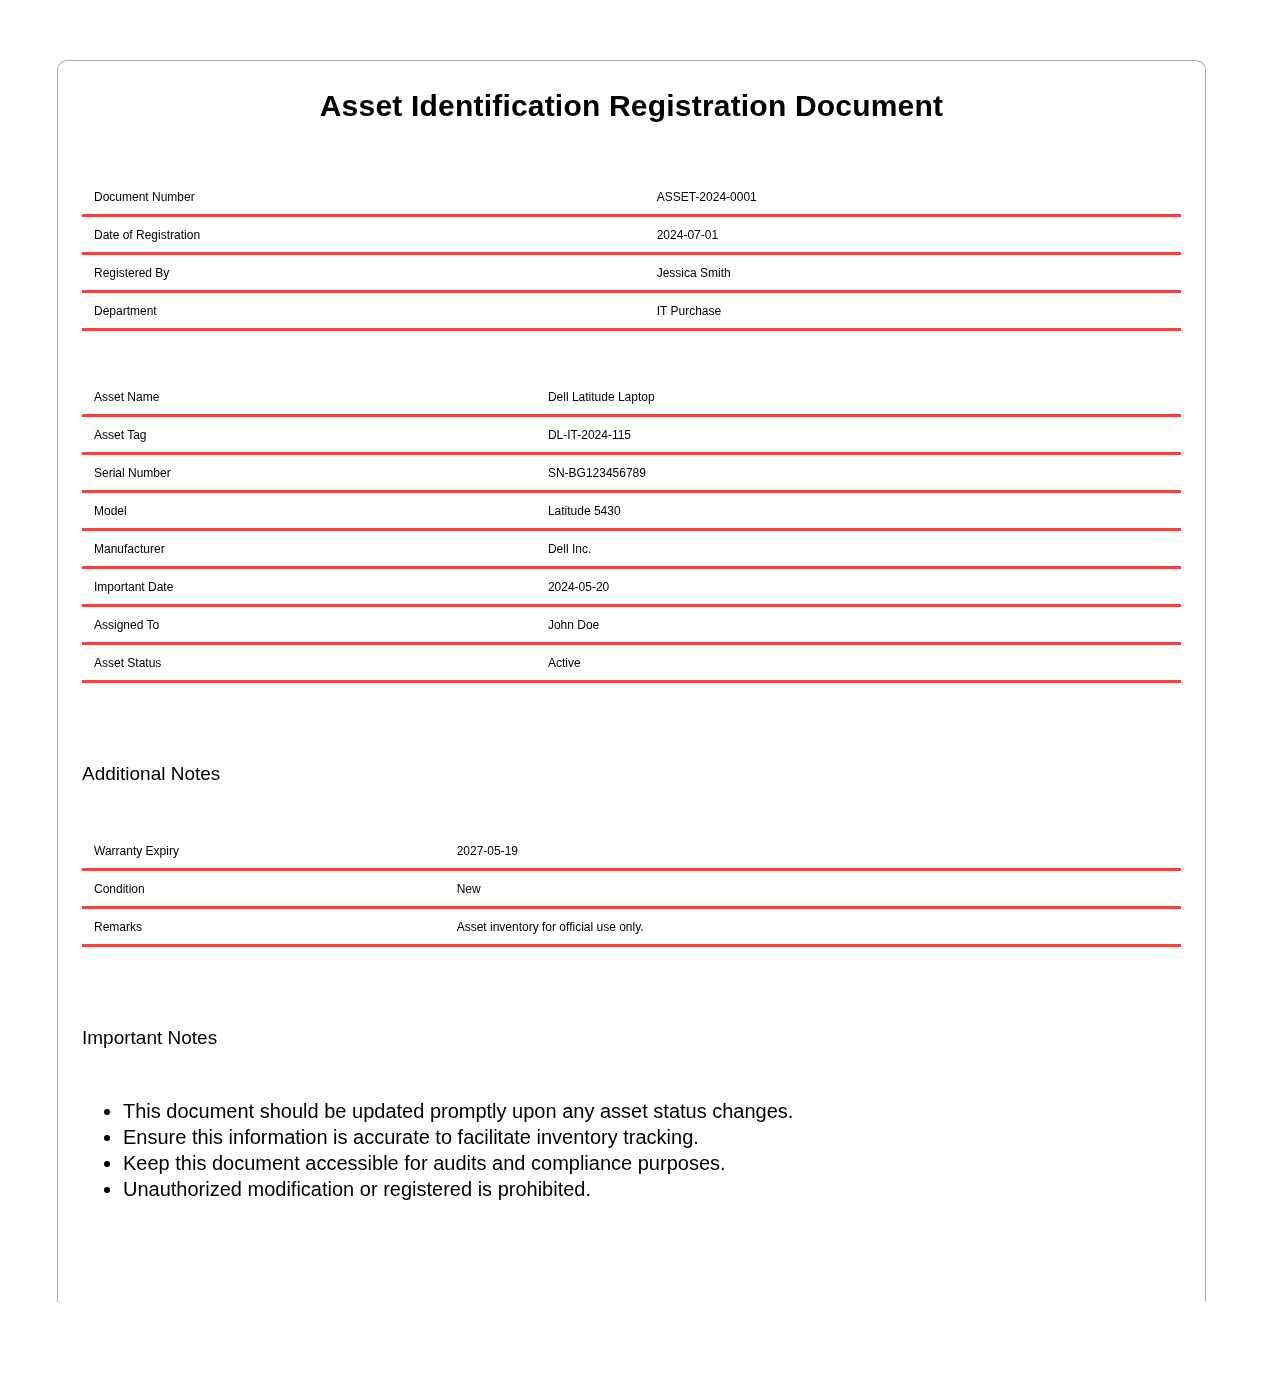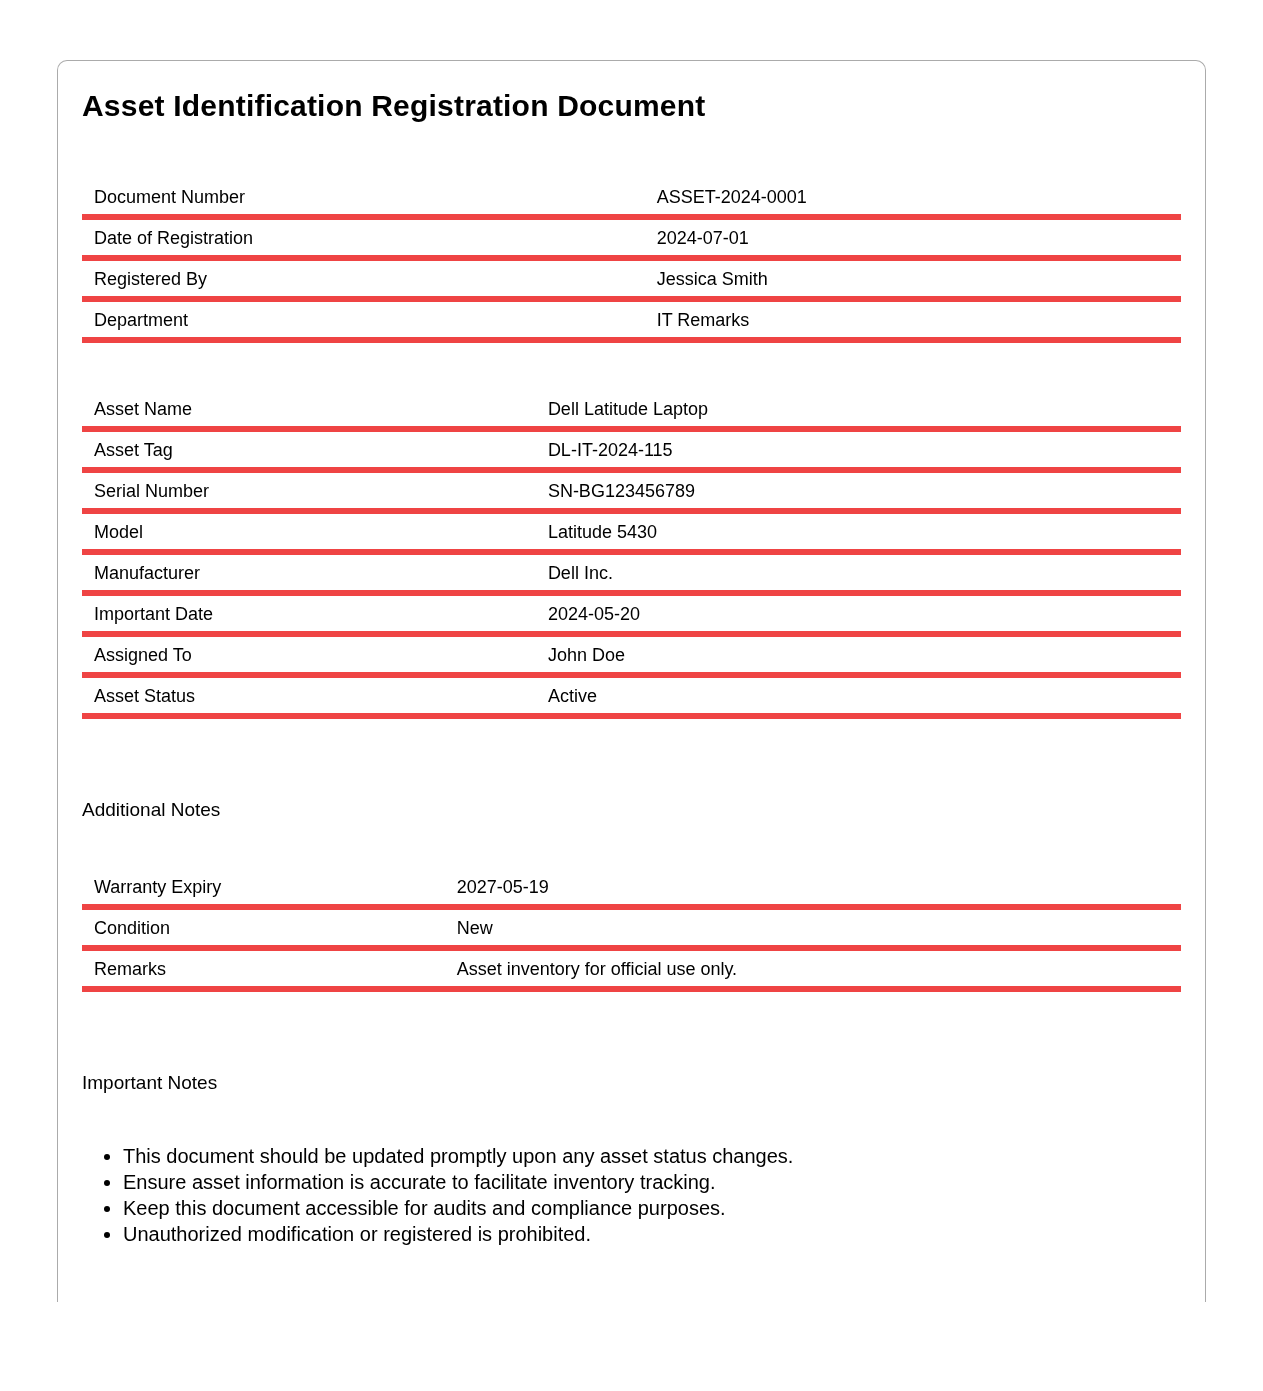--- a/index.html
+++ b/index.html
@@ -25,41 +25,42 @@
     padding: 0 24px;
     overflow: hidden;
   }
 
   .doc-title {
     margin: 27px 0 0 0;
     font-size: 30px;
     line-height: 36px;
     font-weight: bold;
     letter-spacing: 0.2px;
+    text-align: center;
   }
 
   .section-heading {
     margin: 80px 0 0 0;
     font-size: 19px;
     line-height: 22px;
     font-weight: 400;
   }
 
   table.kv {
     width: 100%;
     border-collapse: collapse;
     table-layout: fixed;
   }
   table.kv td {
     height: 35px;
     padding: 0 12px;
-    font-size: 18px;
+    font-size: 12px;
     line-height: 20px;
     vertical-align: middle;
-    border-bottom: 6px solid #ef4444;
+    border-bottom: 3px solid #ef4444;
     overflow: hidden;
     white-space: nowrap;
   }
 
   .t-registration { margin-top: 55px; }
   .t-registration col.c1 { width: 51.2%; }
 
   .t-details { margin-top: 48px; }
   .t-details col.c1 { width: 41.3%; }
 
@@ -97,21 +98,21 @@
       <tr>
         <td>Date of Registration</td>
         <td>2024-07-01</td>
       </tr>
       <tr>
         <td>Registered By</td>
         <td>Jessica Smith</td>
       </tr>
       <tr>
         <td>Department</td>
-        <td>IT Remarks</td>
+        <td>IT Purchase</td>
       </tr>
     </tbody>
   </table>
 
 
   <table class="kv t-details">
     <colgroup>
         <col class="c1">
         <col>
       </colgroup>
@@ -171,18 +172,18 @@
         <td>Remarks</td>
         <td>Asset inventory for official use only.</td>
       </tr>
     </tbody>
   </table>
 
   <h2 class="section-heading">Important Notes</h2>
 
   <ul class="notes-list">
     <li>This document should be updated promptly upon any asset status changes.</li>
-    <li>Ensure asset information is accurate to facilitate inventory tracking.</li>
+    <li>Ensure this information is accurate to facilitate inventory tracking.</li>
     <li>Keep this document accessible for audits and compliance purposes.</li>
     <li>Unauthorized modification or registered is prohibited.</li>
   </ul>
 
 </div>
 
 </body></html>

